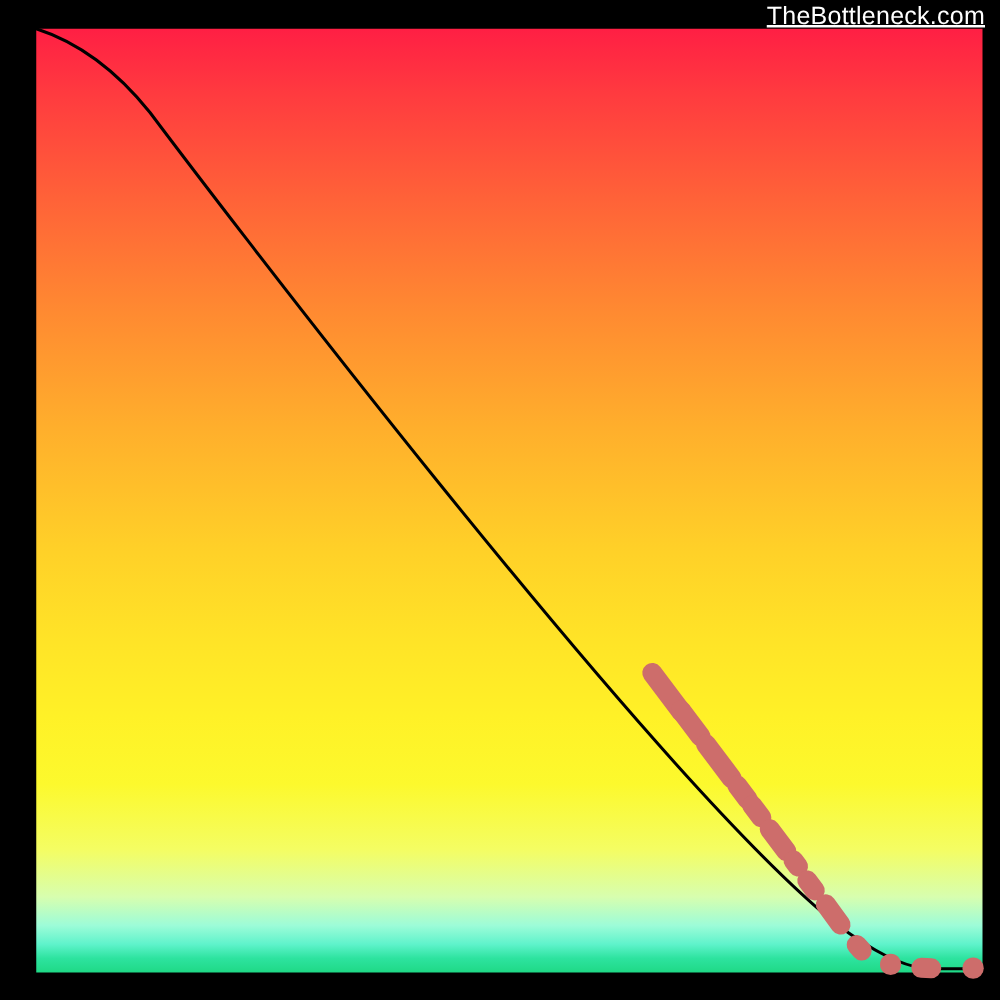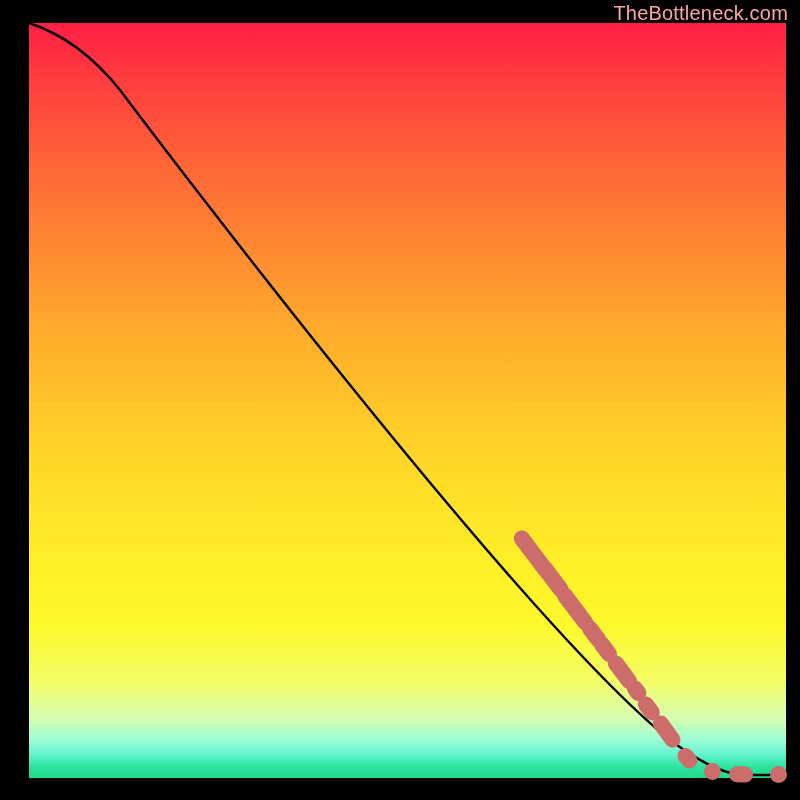--- a/index.html
+++ b/index.html
@@ -34,22 +34,23 @@
       #1fd986 100%
     );
   }
   .watermark {
     position: absolute;
     top: 2px;
     right: 12px;
     font-family: Arial, Helvetica, sans-serif;
     font-size: 20px;
     font-weight: 500;
-    color: #fca5a5;
+    color: #ffffff;
     letter-spacing: 0.2px;
+    text-decoration: underline;
   }
   svg.curve {
     position: absolute;
     left: 0;
     top: 0;
     width: 800px;
     height: 800px;
     pointer-events: none;
   }
   .segment {

